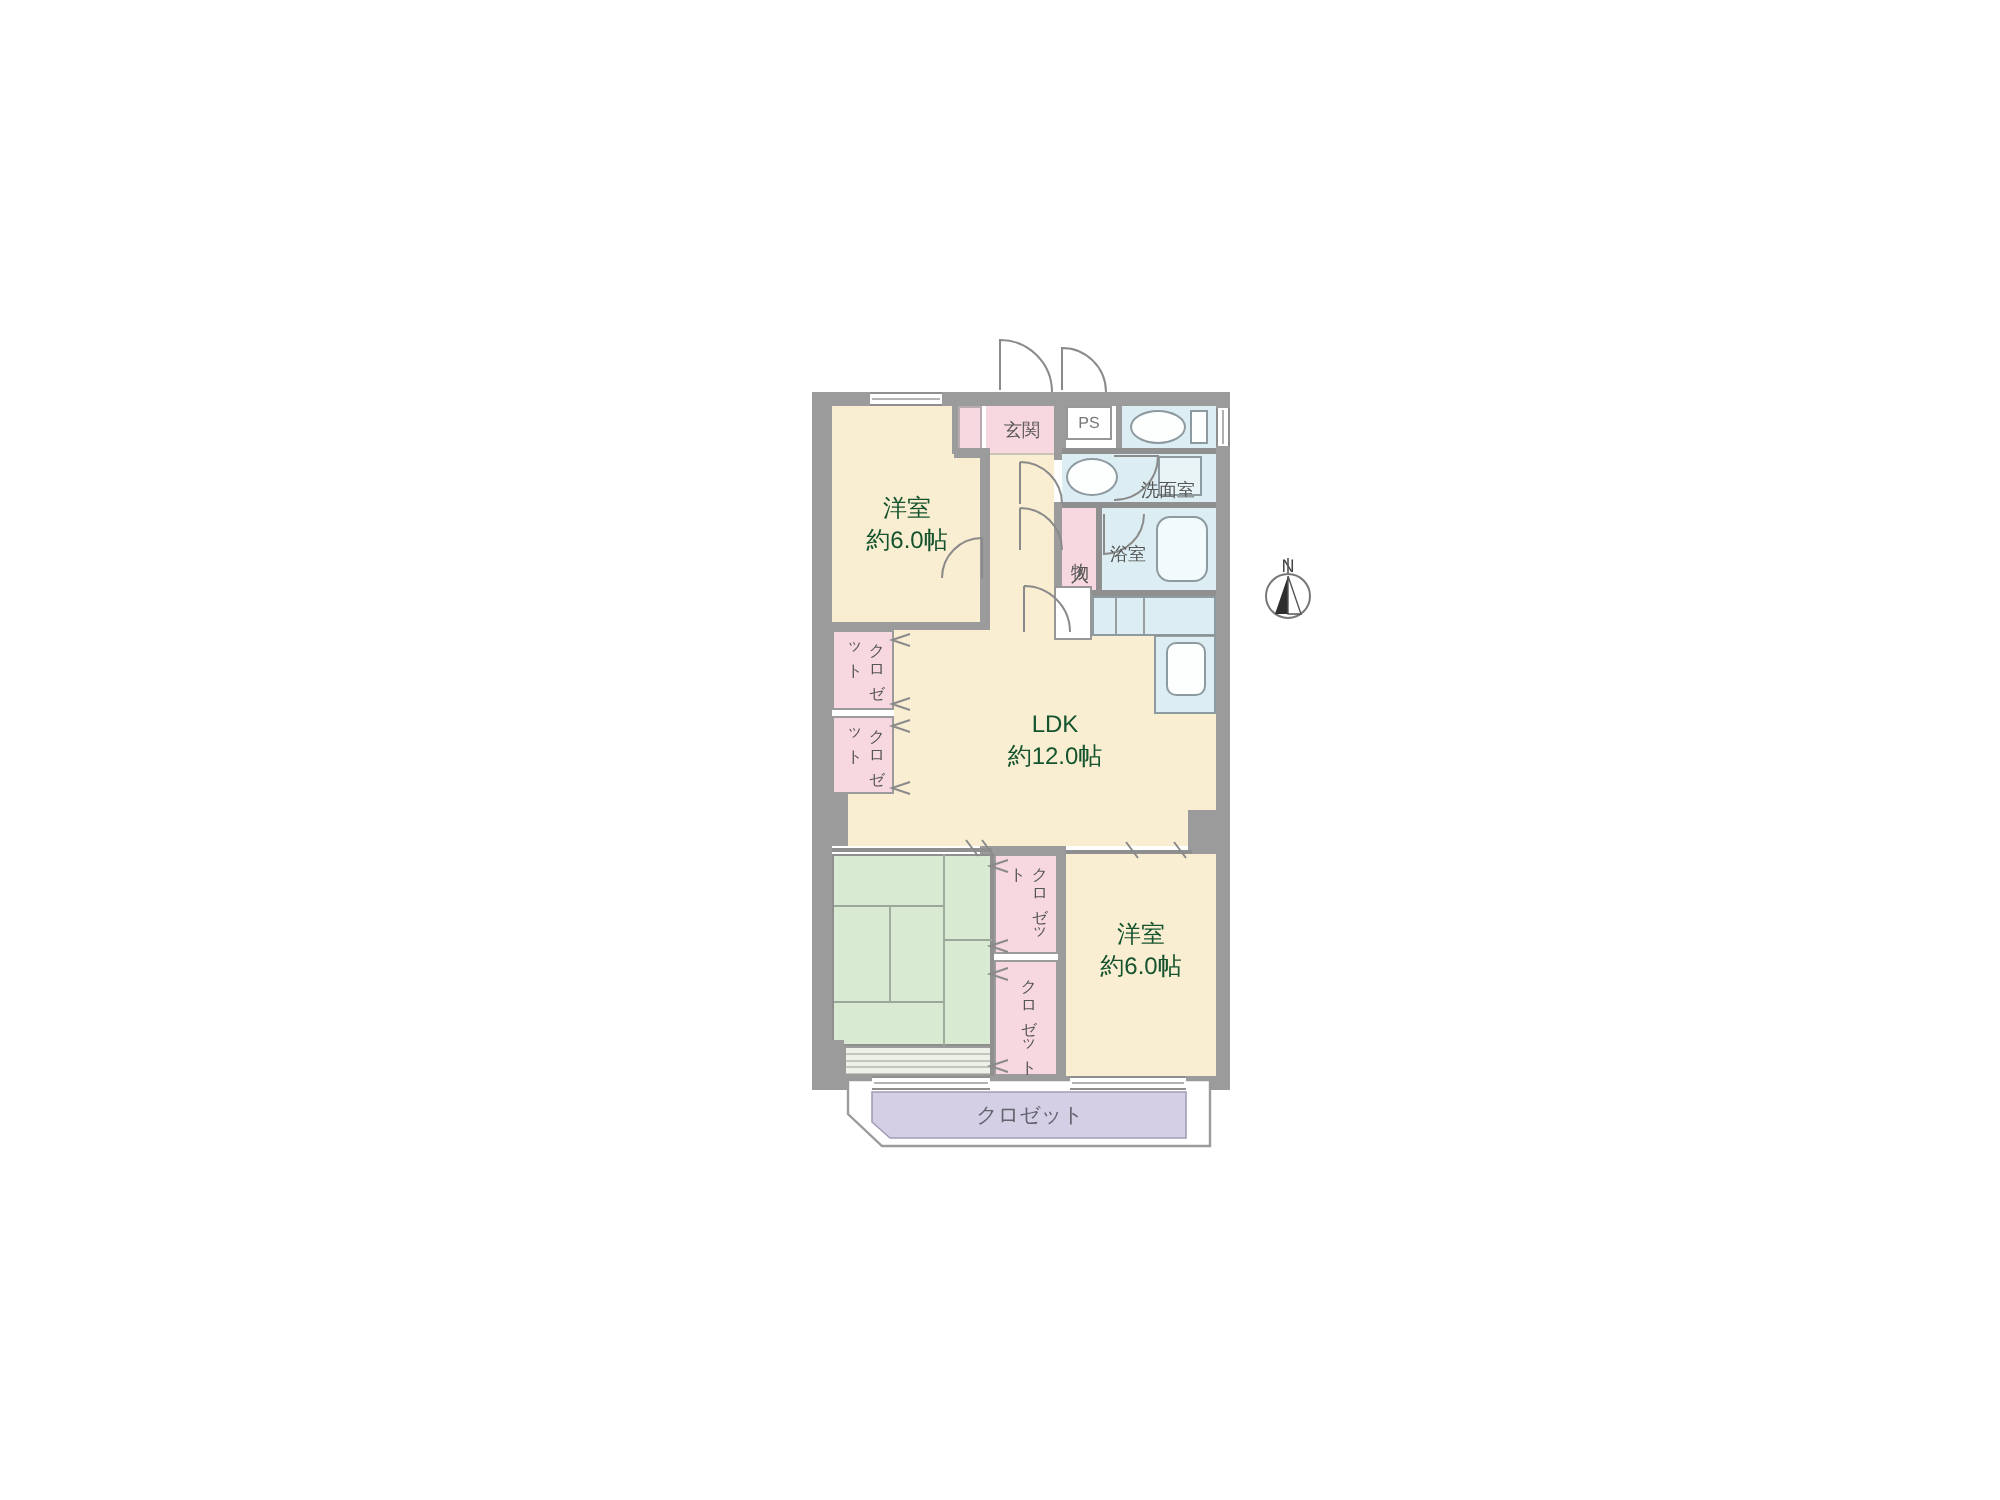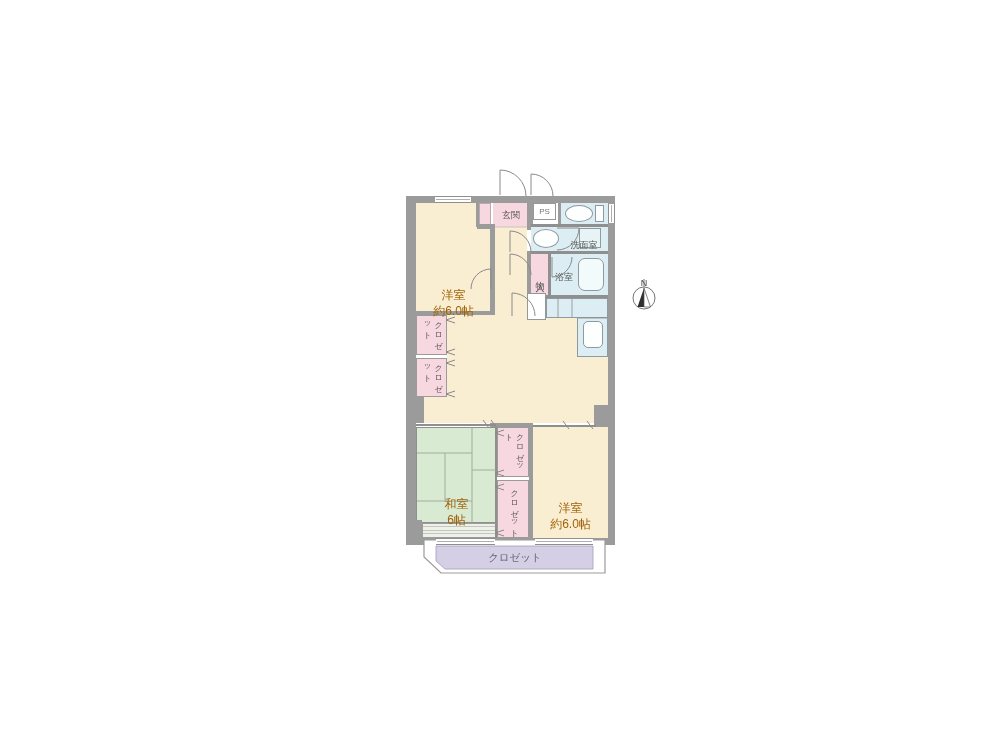--- a/index.html
+++ b/index.html
@@ -12,21 +12,21 @@
   .cream{position:absolute;background:#f9eed2;}
   .pink{position:absolute;background:#f8d8e0;}
   .blue{position:absolute;background:#dceef3;}
   .green{position:absolute;background:#d9ead2;border:1px solid #8f8f8f;box-sizing:border-box;}
   .white-box{position:absolute;background:#ffffff;border:1px solid #979797;box-sizing:border-box;}
   .fixture{position:absolute;background:#fdfefe;border:1px solid #8d9aa0;box-sizing:border-box;}
   .bordered{border:1px solid #a59aa0;box-sizing:border-box;}
   .stripes{position:absolute;background:repeating-linear-gradient(180deg,#eef1e9 0px,#eef1e9 2.4px,#c2c7bd 2.4px,#c2c7bd 3.4px);border:1px solid #9b9b9b;box-sizing:border-box;}
   .window{position:absolute;background:#ffffff;border-top:1px solid #8f8f8f;border-bottom:1px solid #8f8f8f;box-sizing:border-box;}
   .window-v{position:absolute;background:#ffffff;border-left:1px solid #8f8f8f;border-right:1px solid #8f8f8f;box-sizing:border-box;}
-  .room-label{position:absolute;color:#a16207;font-size:12px;line-height:1.3;text-align:center;display:flex;flex-direction:column;align-items:center;justify-content:center;z-index:6;margin-top:41px;}
+  .room-label{position:absolute;color:#14532d;font-size:12px;line-height:1.3;text-align:center;display:flex;flex-direction:column;align-items:center;justify-content:center;z-index:6;}
   .small-label{position:absolute;color:#555;font-size:9px;text-align:center;z-index:6;white-space:nowrap;}
   .vlabel{position:absolute;color:#555;font-size:8px;z-index:6;display:flex;align-items:center;justify-content:center;writing-mode:vertical-rl;text-orientation:upright;letter-spacing:1px;}
   .fill{z-index:2;}
   .fx{z-index:3;}
   #detail-svg{position:absolute;left:395px;top:160px;z-index:4;}
   #balcony-svg{position:absolute;left:415px;top:536px;z-index:2;}
   #compass-svg{position:absolute;left:626px;top:266px;z-index:3;}
   #watermark{
     position:absolute;left:383px;top:358px;width:260px;height:32px;z-index:9;
     font-size:29px;font-weight:500;color:rgba(170,170,170,0.55);letter-spacing:0.5px;white-space:nowrap;
@@ -157,23 +157,23 @@
     <line x1="644" y1="279" x2="644" y2="289" stroke="#555" stroke-width="0.8"></line>
     <circle cx="644" cy="298" r="11" fill="#ffffff" stroke="#777" stroke-width="1"></circle>
     <polygon points="644,288 644,307 637.5,307" fill="#2e2e2e"></polygon>
     <polygon points="644,288 644,307 650.5,307" fill="#ffffff" stroke="#555" stroke-width="0.7"></polygon>
   </svg>
 
   <div class="room-label" style="left:416px;top:246px;width:75px;height:34px;">
     <span>洋室</span>
     <span>約6.0帖</span>
   </div>
-  <div class="room-label" style="left:416px;top:452px;width:81px;height:40px;">
-    <span>和室</span>
-    <span>6帖</span>
+  <div class="room-label" style="left:447px;top:352px;width:161px;height:38px;">
+    <span>LDK</span>
+    <span>約12.0帖</span>
   </div>
   <div class="room-label" style="left:533px;top:456px;width:75px;height:40px;">
     <span>洋室</span>
     <span>約6.0帖</span>
   </div>
   <div class="small-label" style="left:493px;top:209px;width:36px;">玄関</div>
   <div class="small-label" style="left:533px;top:207px;width:23px;font-size:8px;color:#777;">PS</div>
   <div class="small-label" style="left:527px;top:239px;width:50px;margin-left:32px;">洗面室</div>
   <div class="small-label" style="left:546px;top:271px;width:36px;">浴室</div>
   <div class="vlabel" style="left:531px;top:256px;width:17px;height:37px;font-size:9px;">物入</div>

